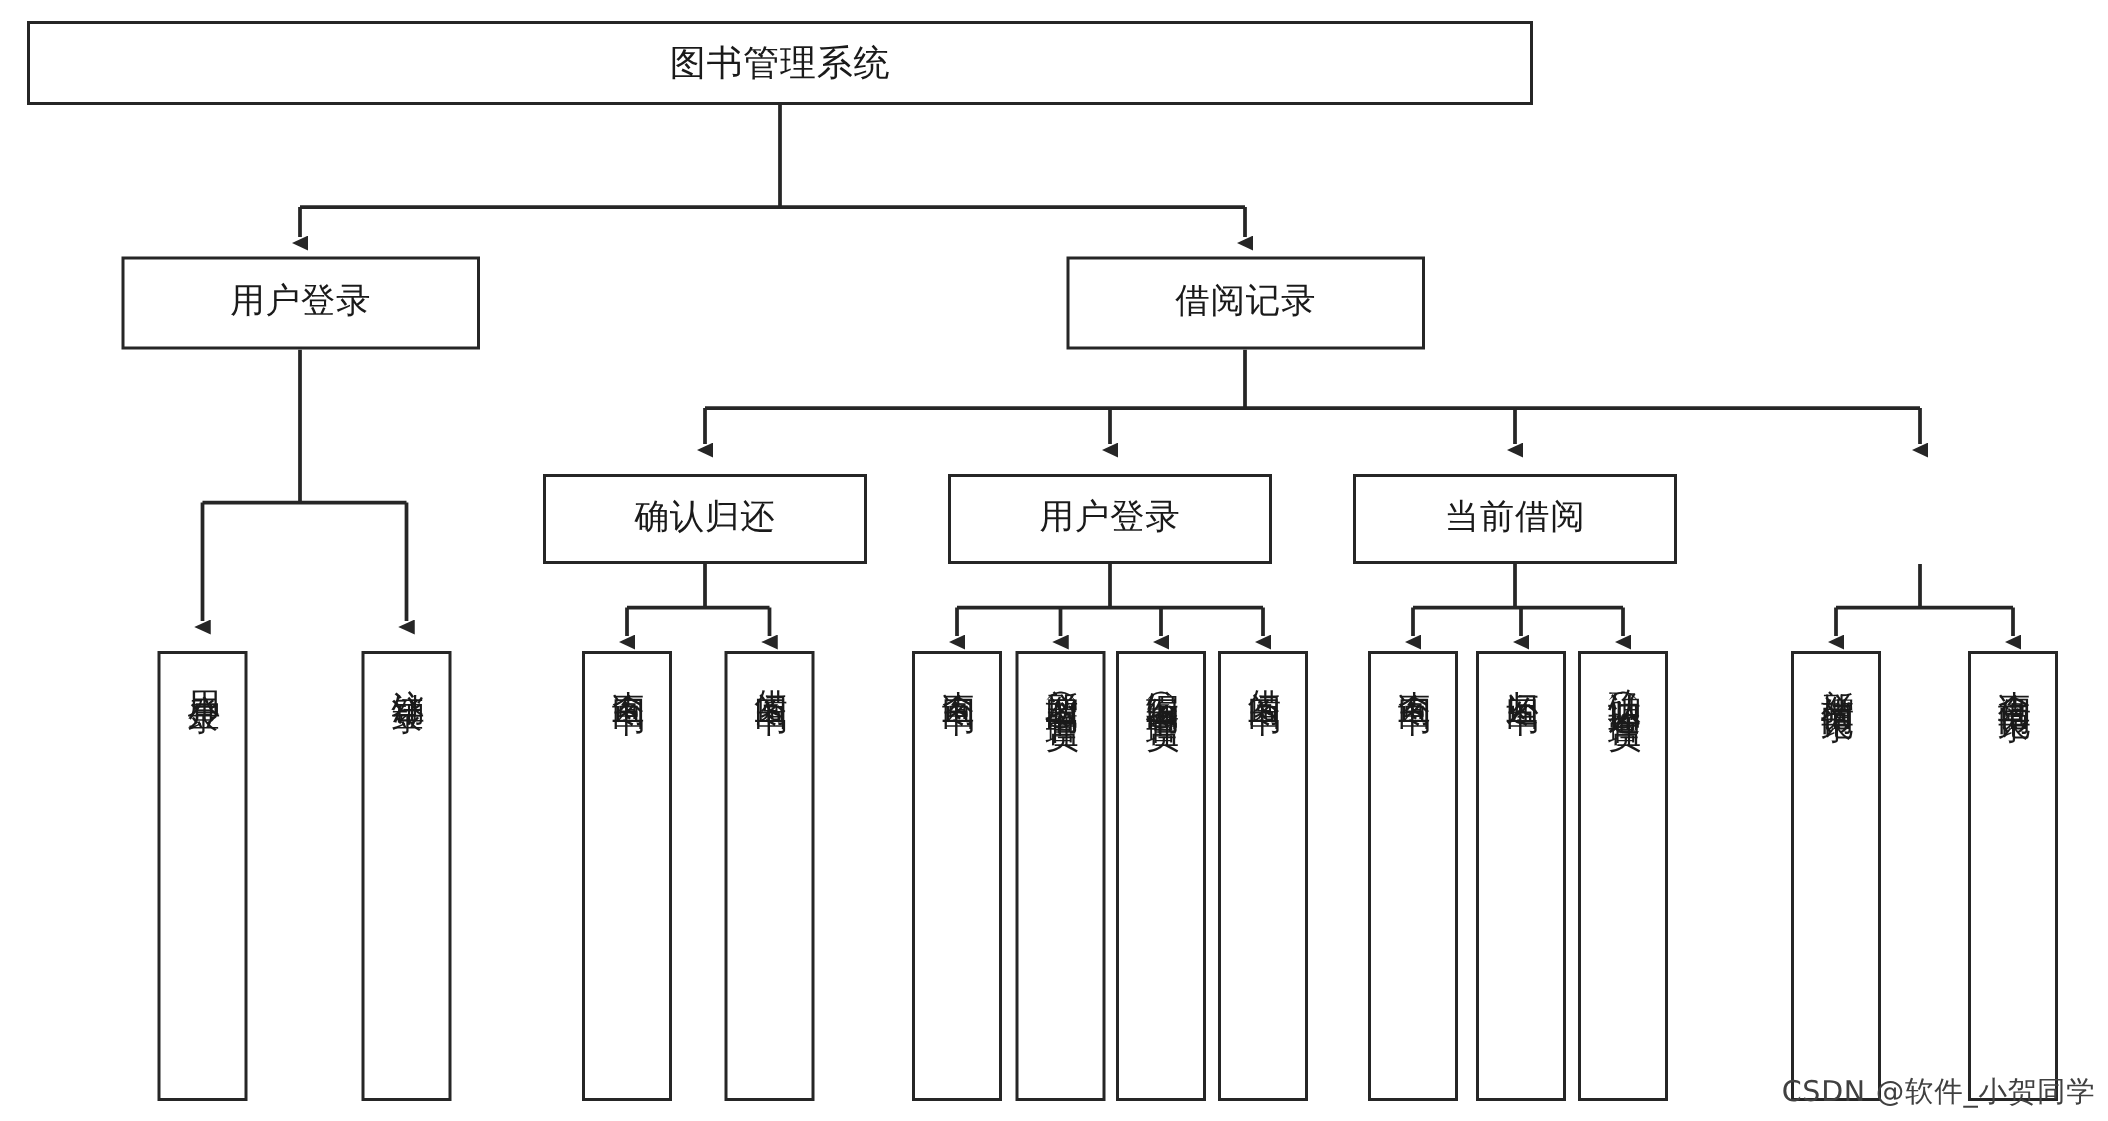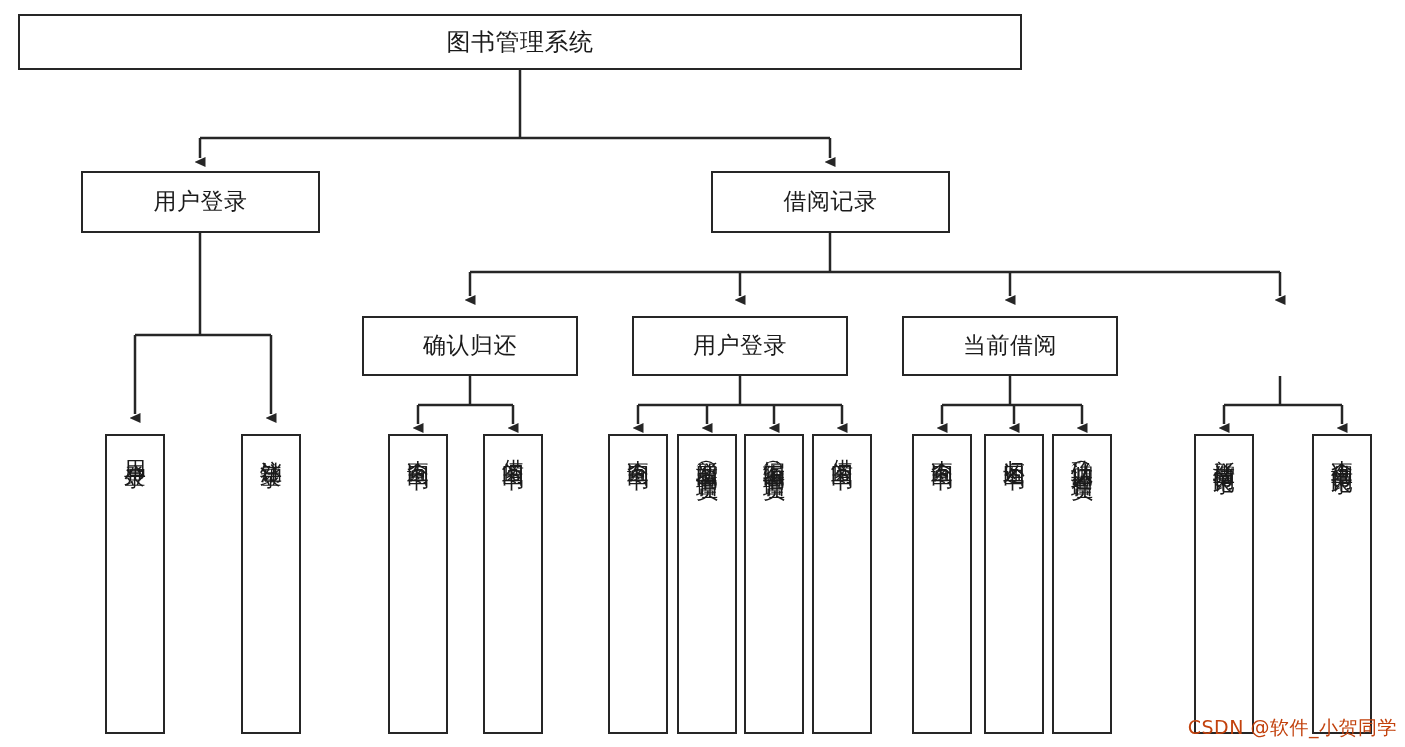--- a/index.html
+++ b/index.html
@@ -59,21 +59,21 @@
     letter-spacing: 3px;
     white-space: nowrap;
   }
   .node.root .node-label { font-size: 24px; }
 
   .watermark {
     position: absolute;
     right: 8px;
     bottom: 6px;
     font-size: 19px;
-    color: #c2410c;
+    color: #404040;
     white-space: nowrap;
     letter-spacing: 0.5px;
   }
 </style>
 </head>
 <body>
 
 <div id="canvas">
 
   <svg id="wires" viewBox="0 0 1405 747" xmlns="http://www.w3.org/2000/svg">

